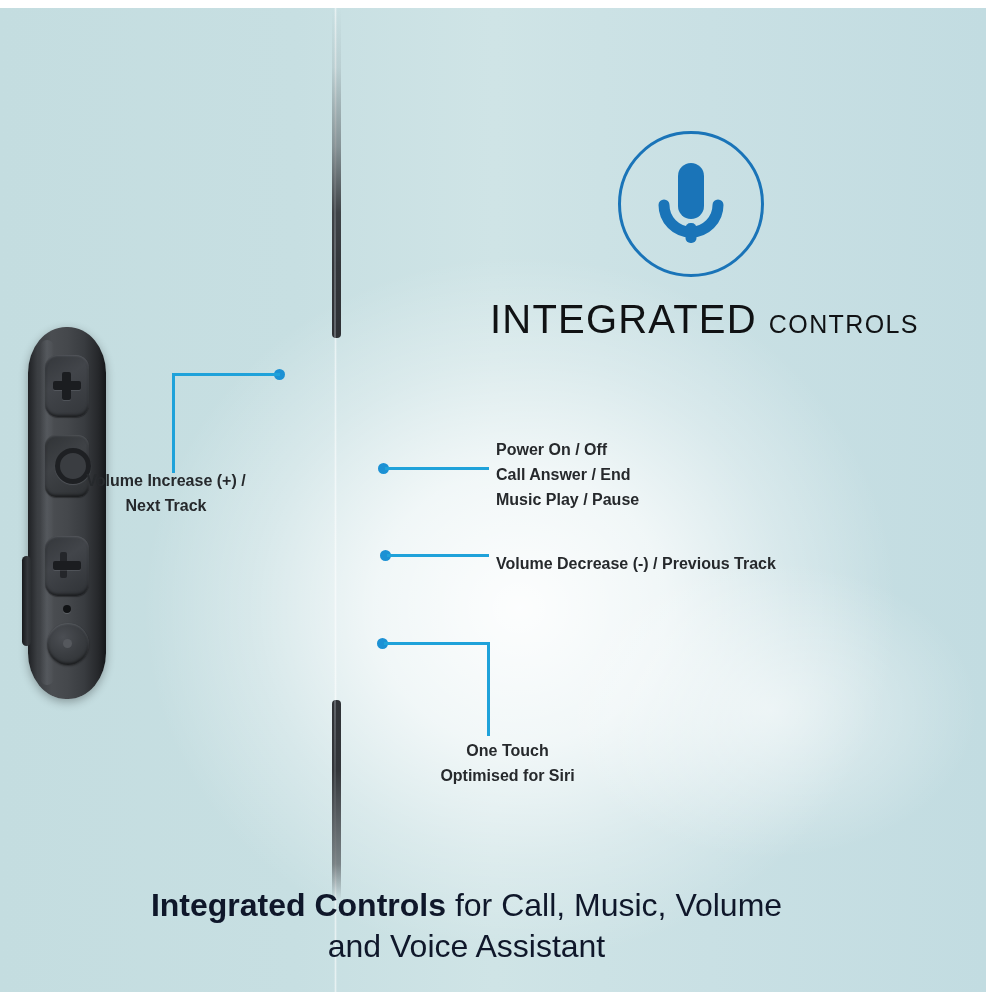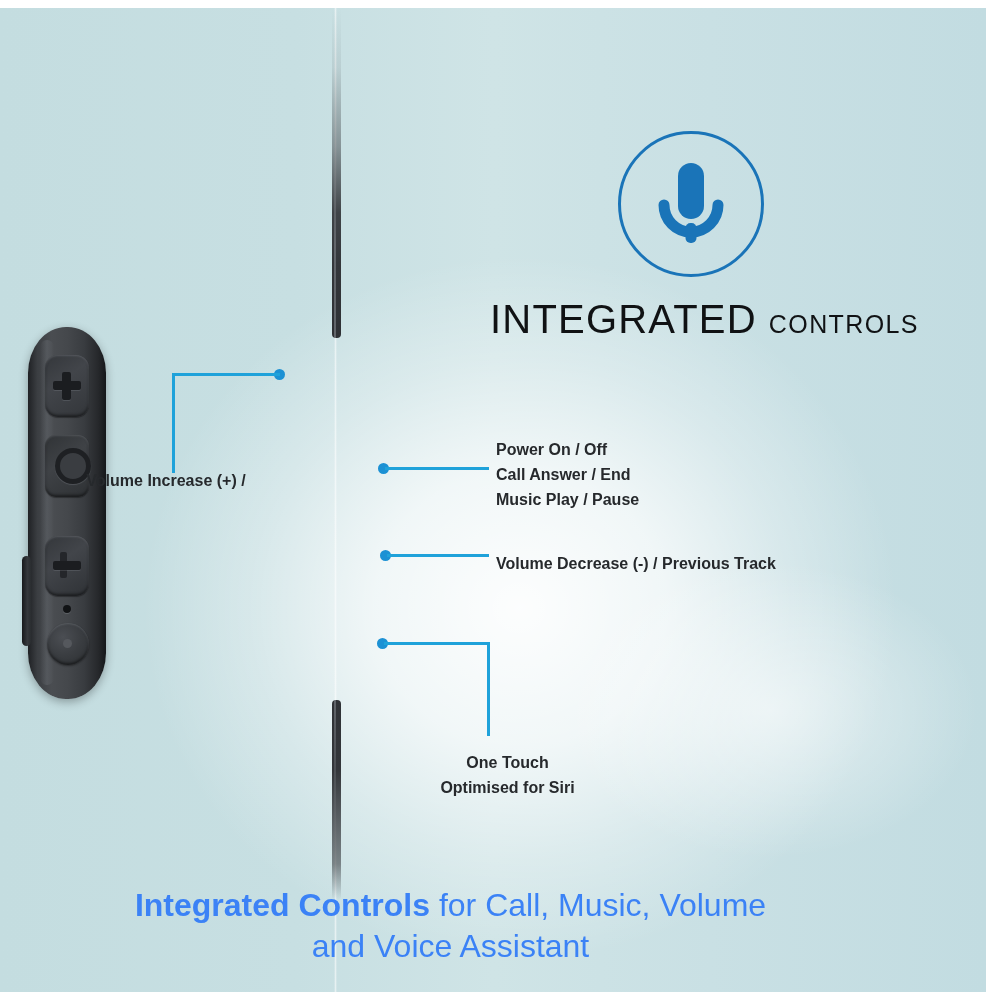--- a/index.html
+++ b/index.html
@@ -289,21 +289,20 @@
     top: 543px;
     text-align: center;
     white-space: nowrap;
     margin-top: 8px;
   }
   .label-voice {
     left: 330px;
     top: 738px;
     width: 355px;
     text-align: center;
-    margin-top: 12px;
   }
 
   
   .conn {
     position: absolute;
     background: #1fa2da;
   }
   .conn-dot {
     position: absolute;
     width: 11px;
@@ -322,25 +321,25 @@
   .conn-vd-dot   { left: 380px; top: 550px; }
   .conn-vd-h     { left: 387px; top: 554px; width: 102px; height: 3px; }
   
   .conn-vo-dot   { left: 377px; top: 638px; }
   .conn-vo-h     { left: 384px; top: 642px; width: 106px; height: 3px; }
   .conn-vo-v     { left: 487px; top: 642px; width: 3px;   height: 94px; }
 
   
   .footer {
     position: absolute;
-    left: 0;
+    left: 16px;
     top: 885px;
     width: 901px;
     text-align: center;
-    color: #3b82f6;
+    color: #0f172a;
     font-size: 32px;
     line-height: 41px;
     font-weight: 400;
   }
   .footer b { font-weight: 700; }
 </style>
 </head>
 <body>
 
 <div class="canvas">
@@ -397,20 +396,21 @@
 
   <div class="conn-dot conn-vd-dot"></div>
   <div class="conn conn-vd-h"></div>
 
   <div class="conn-dot conn-vo-dot"></div>
   <div class="conn conn-vo-h"></div>
   <div class="conn conn-vo-v"></div>
 
   <div class="label label-volup">
     <div>Volume Increase (+) /</div>
+    <div>Next Track</div>
   </div>
 
   <div class="label label-power">
     <div>Power On / Off</div>
     <div>Call Answer / End</div>
     <div>Music Play / Pause</div>
   </div>
 
   <div class="label label-voldown">
     <div>Volume Decrease (-) / Previous Track</div>

